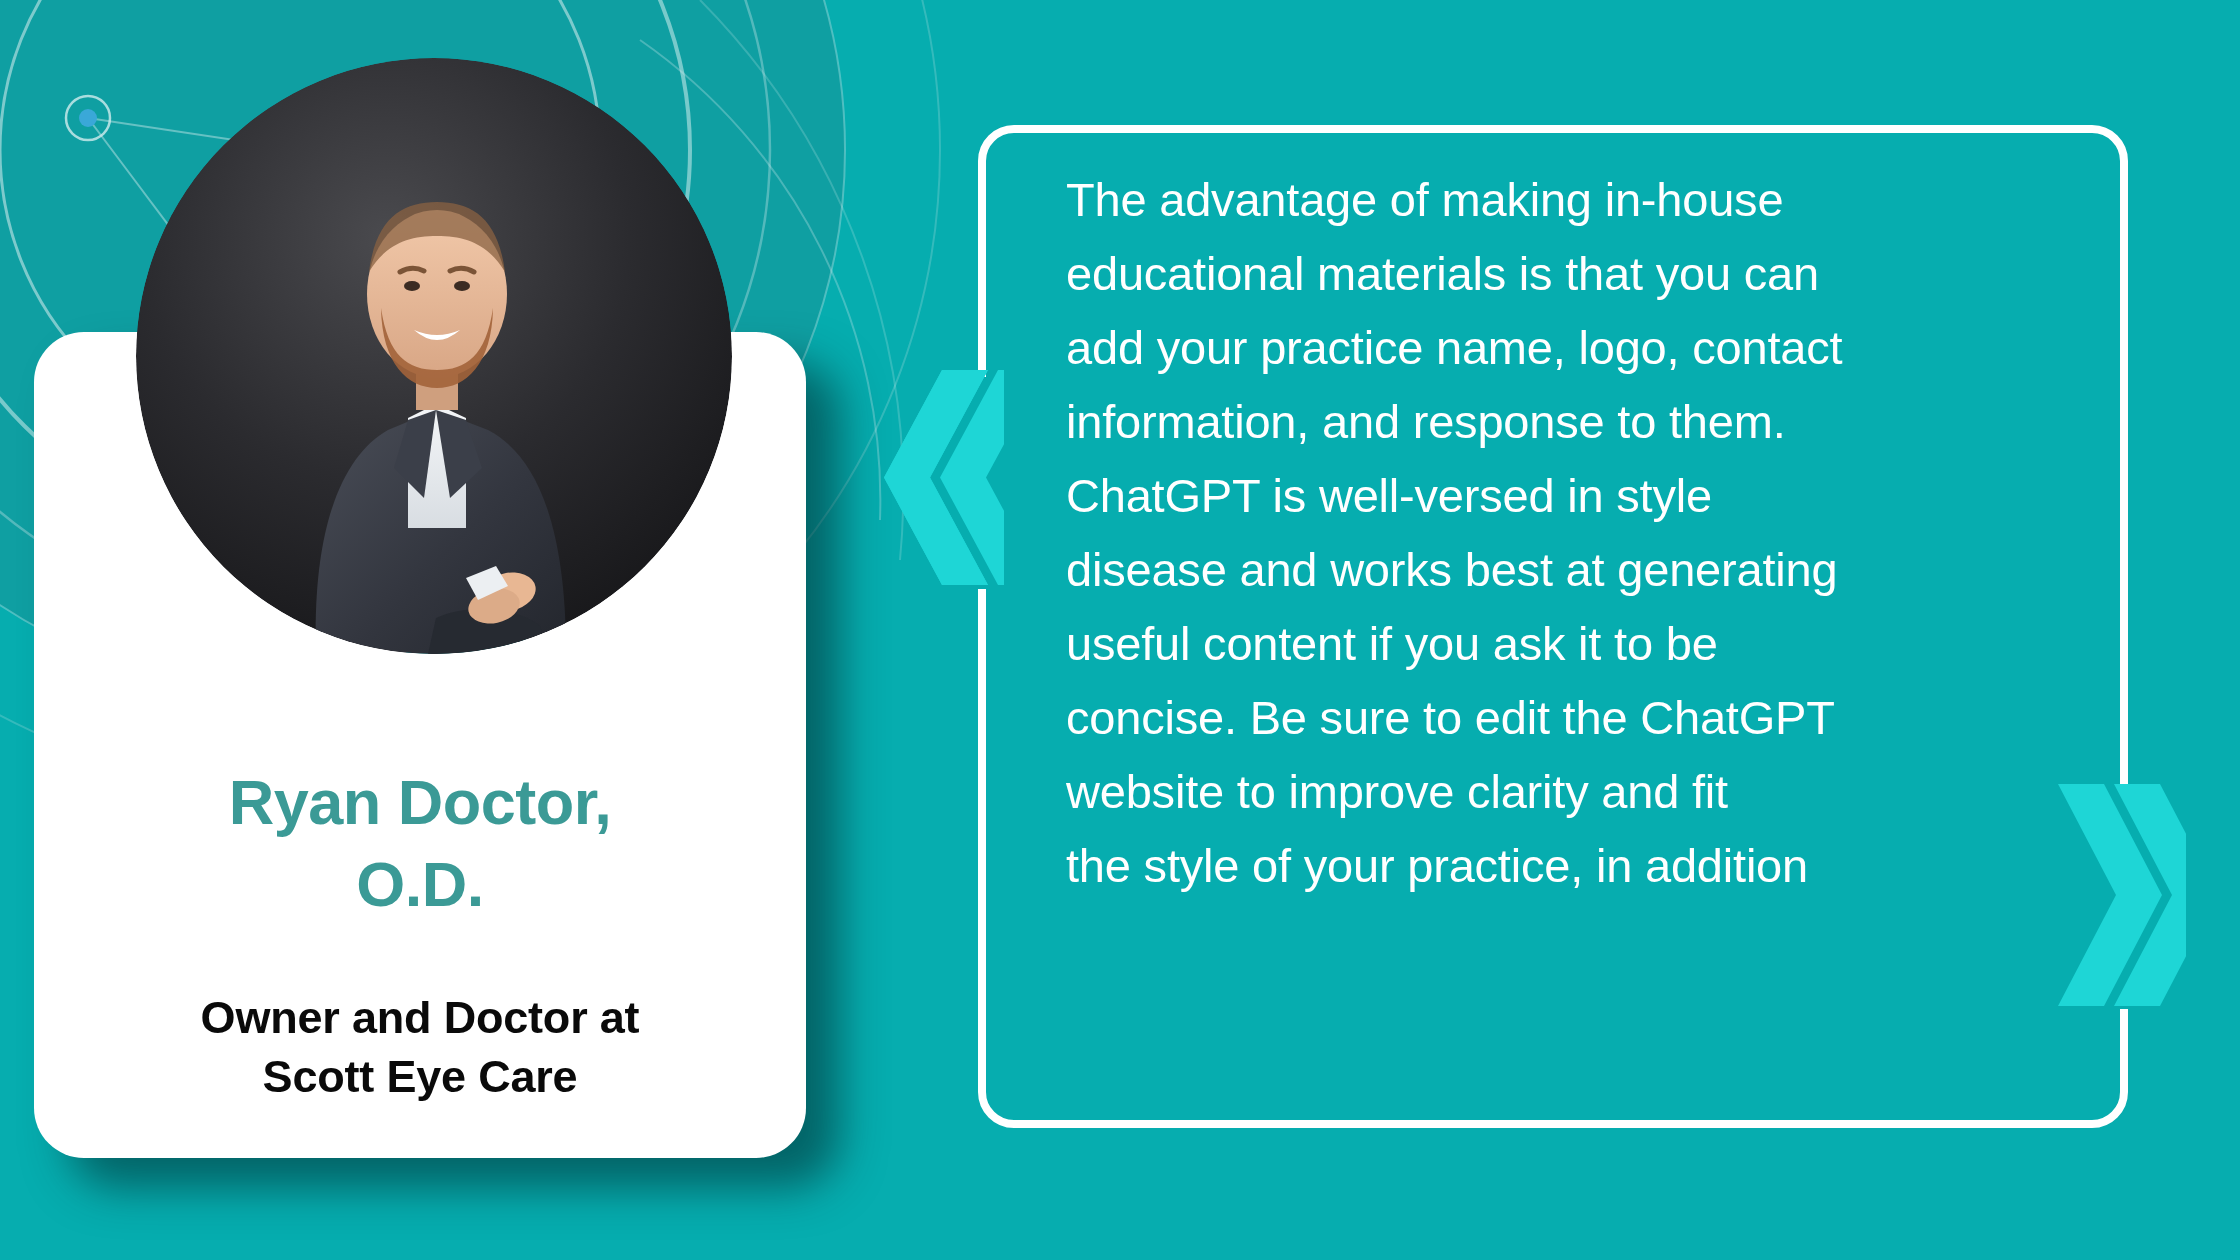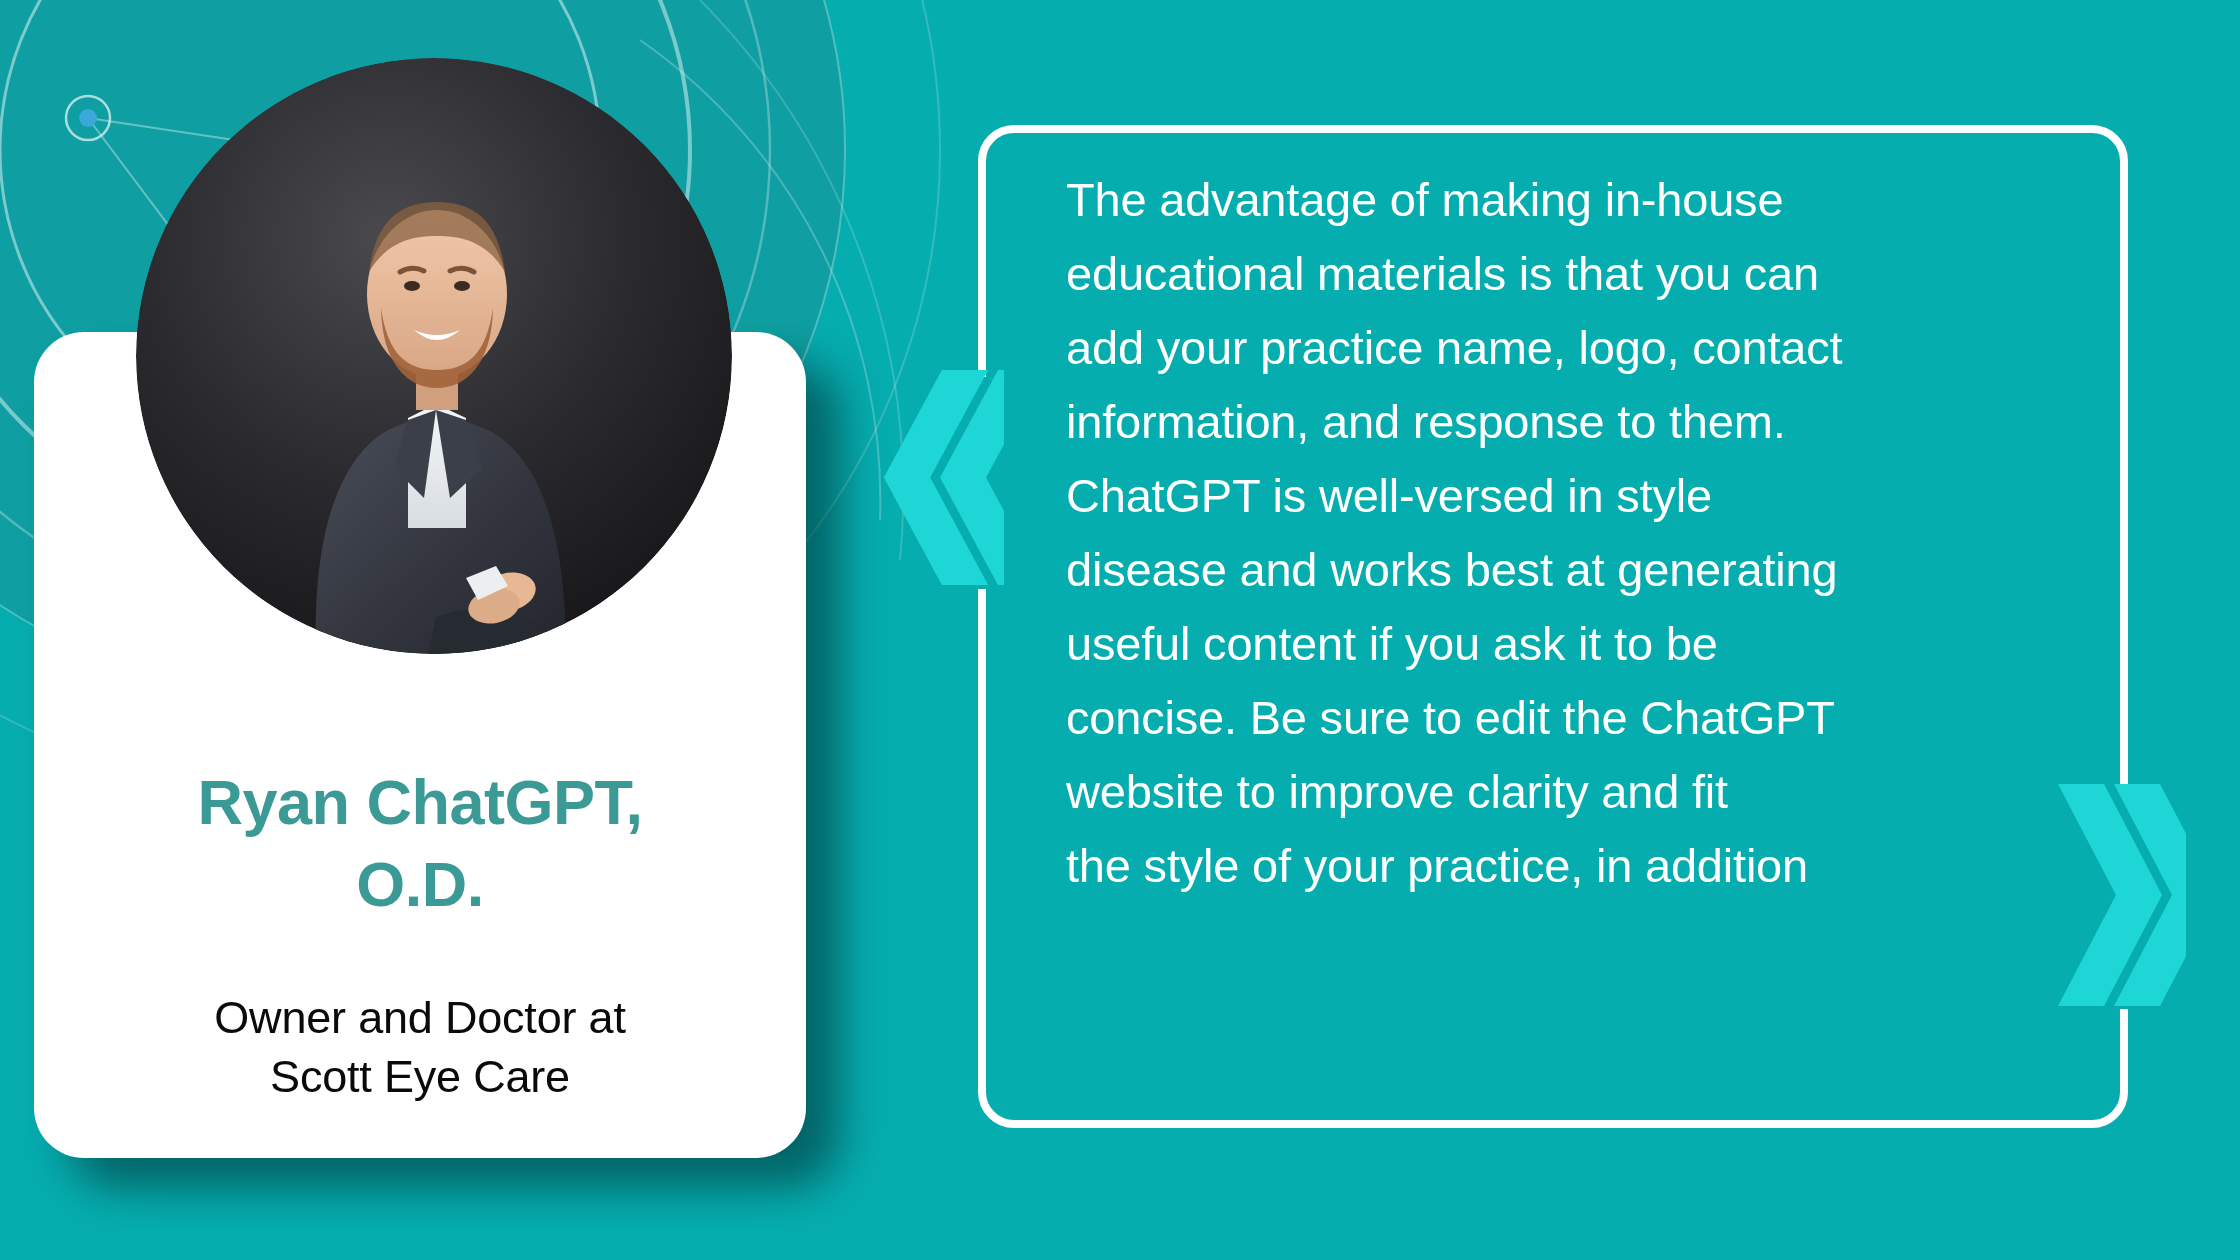--- a/index.html
+++ b/index.html
@@ -31,21 +31,21 @@
   }
   .profile-card-inner{
     position:absolute;left:0;right:0;top:430px;
     text-align:center;padding:0 50px;box-sizing:border-box;
   }
   .person-name{
     font-size:63px;font-weight:bold;line-height:1.30;
     color:#3b9a96;letter-spacing:-.5px;margin:0;
   }
   .person-role{
-    font-size:45px;font-weight:normal;line-height:1.32;
+    font-size:45px;font-weight:bold;line-height:1.32;
     color:#0a0a0a;margin:62px 0 0 0;letter-spacing:-.2px;
   }
 
   
   .quote-panel{
     position:absolute;left:978px;top:125px;width:1150px;height:994px;
     z-index:3;
   }
   .quote-frame{position:absolute;inset:0;}
   .quote-text{
@@ -91,21 +91,21 @@
       <circle cx="88" cy="118" r="9" fill="#3aa8d8"></circle>
 
       <path d="M 640 40 A 560 560 0 0 1 880 520" fill="none" stroke="#cfeced" stroke-width="2" opacity=".30"></path>
       <path d="M 700 0 A 700 700 0 0 1 900 560" fill="none" stroke="#cfeced" stroke-width="2" opacity=".22"></path>
     </g>
   </svg>
 
   <div class="profile-card">
     <div class="profile-card-inner">
       <div class="person-name">
-        <span>Ryan ChatGPT,</span><br>
+        <span>Ryan Doctor,</span><br>
         <span>O.D.</span>
       </div>
       <div class="person-role">
         <span>Owner and Doctor at</span><br>
         <span>Scott Eye Care</span>
       </div>
     </div>
   </div>
 
   <div class="portrait-wrap">

